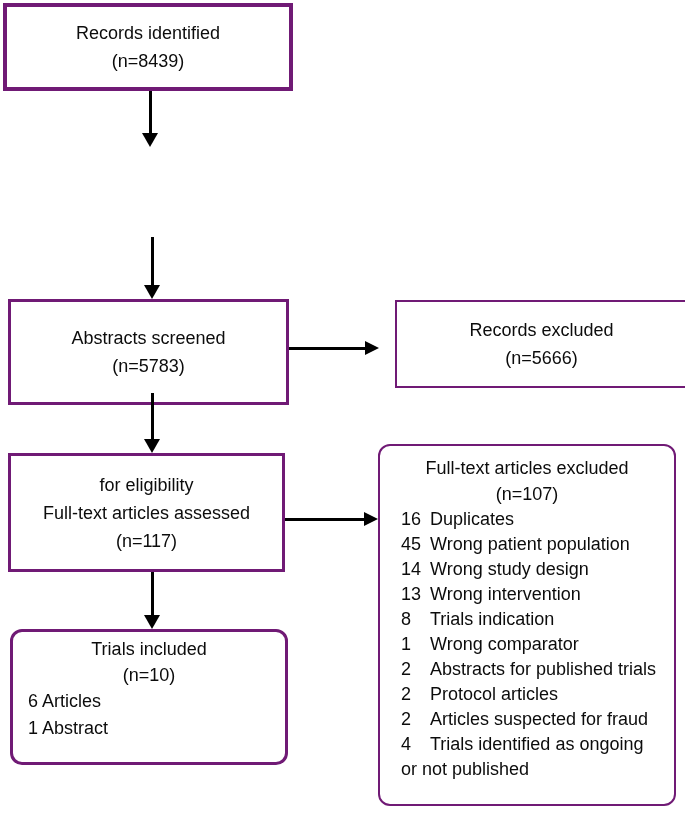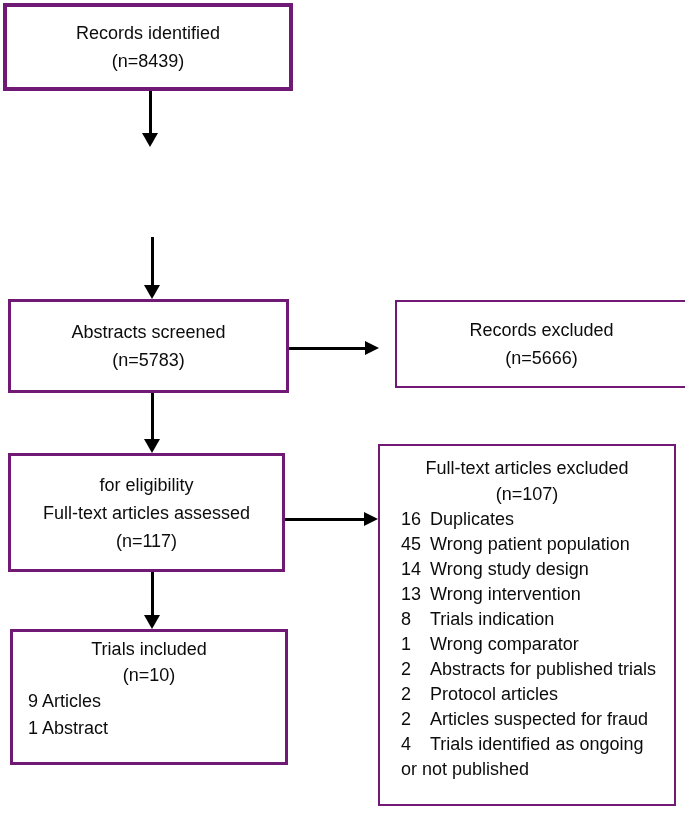--- a/index.html
+++ b/index.html
@@ -29,20 +29,21 @@
     font-size: 18px;
     line-height: 28px;
   }
   .flow-box.thick { border-width: 4px; }
   .flow-box.thin  { border-width: 2px; }
   .flow-box.medium{ border-width: 2.5px; }
   .flow-box.top-align {
     justify-content: flex-start;
     align-items: stretch;
     padding-top: 9px;
+    border-radius: 12px;
   }
   .center-line { width: 100%; text-align: center; line-height: 26px; }
   .left-line   { text-align: left; padding-left: 15px; line-height: 27px; white-space: nowrap; }
   .reason-row  { text-align: left; padding-left: 21px; line-height: 25px; white-space: nowrap; }
   .reason-num  { display: inline-block; width: 29px; }
   .arrow-shaft-v { position: absolute; width: 3.5px; background: #000000; }
   .arrow-shaft-h { position: absolute; height: 3px; background: #000000; }
   .arrow-head-down {
     position: absolute; width: 0; height: 0;
     border-left: 8px solid transparent;
@@ -70,21 +71,21 @@
     <div class="arrow-shaft-v" style="left:148.5px; top:91px; height:43px;"></div>
     <div class="arrow-head-down" style="left:142px; top:133px;"></div>
   </div>
 
 
   <div>
     <div class="arrow-shaft-v" style="left:150.5px; top:237px; height:49px;"></div>
     <div class="arrow-head-down" style="left:144px; top:285px;"></div>
   </div>
 
-  <div class="flow-box" style="left:8px; top:299px; width:281px; height:94px;">
+  <div class="flow-box" style="left:8px; top:299px; width:281px; height:106px;">
     <div>Abstracts screened</div>
     <div>(n=5783)</div>
   </div>
 
   <div>
     <div class="arrow-shaft-h" style="left:289px; top:346.5px; width:77px;"></div>
     <div class="arrow-head-right" style="left:365px; top:341px;"></div>
   </div>
 
   <div class="flow-box medium" style="left:379px; top:300px; width:293px; height:88px;margin-left:16px;">
@@ -145,17 +146,17 @@
   </div>
 
   <div>
     <div class="arrow-shaft-v" style="left:150.5px; top:572px; height:44px;"></div>
     <div class="arrow-head-down" style="left:144px; top:615px;"></div>
   </div>
 
   <div class="flow-box top-align" style="left:10px; top:629px; width:278px; height:136px; padding-top:4px;">
     <div class="center-line">Trials included</div>
     <div class="center-line">(n=10)</div>
-    <div class="left-line">9 Articles</div>
+    <div class="left-line">6 Articles</div>
     <div class="left-line">1 Abstract</div>
   </div>
 
 </div>
 
 </body></html>

